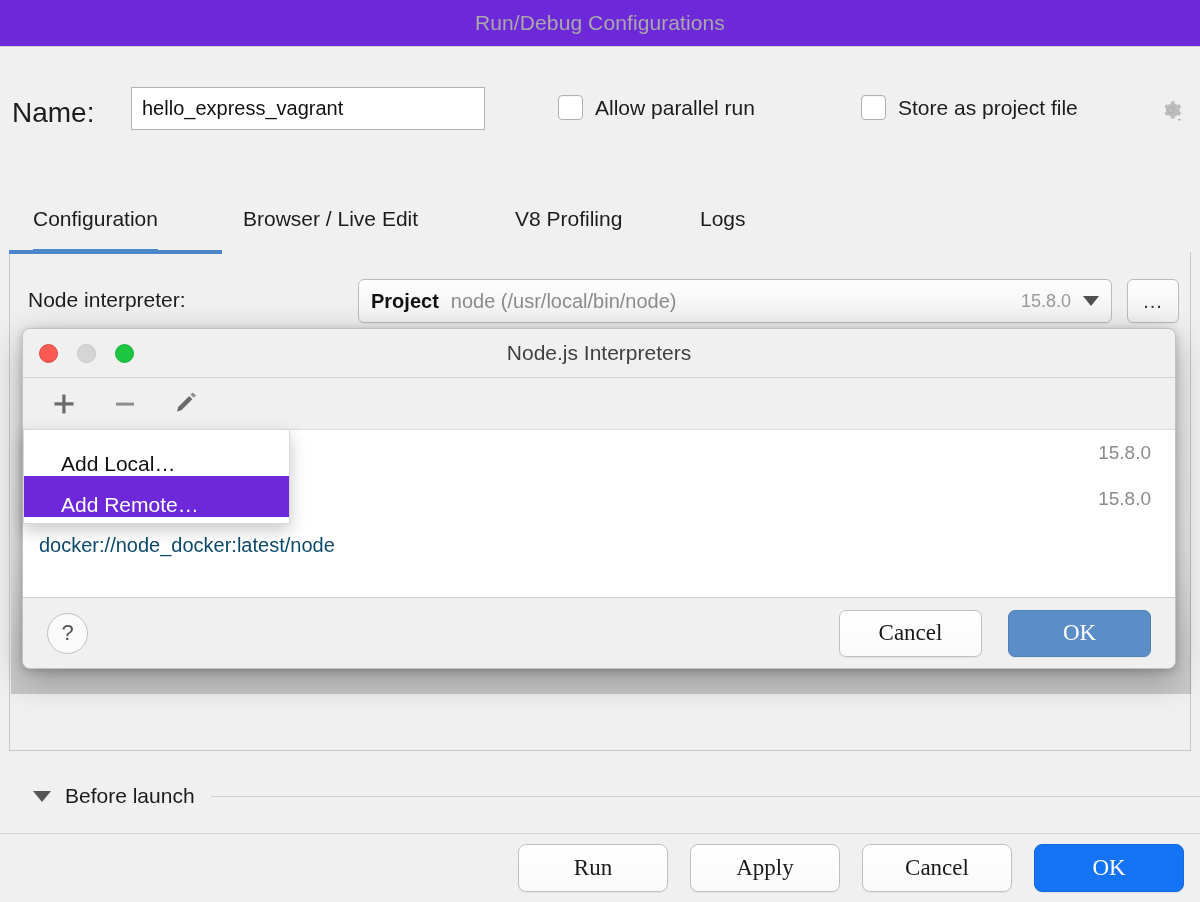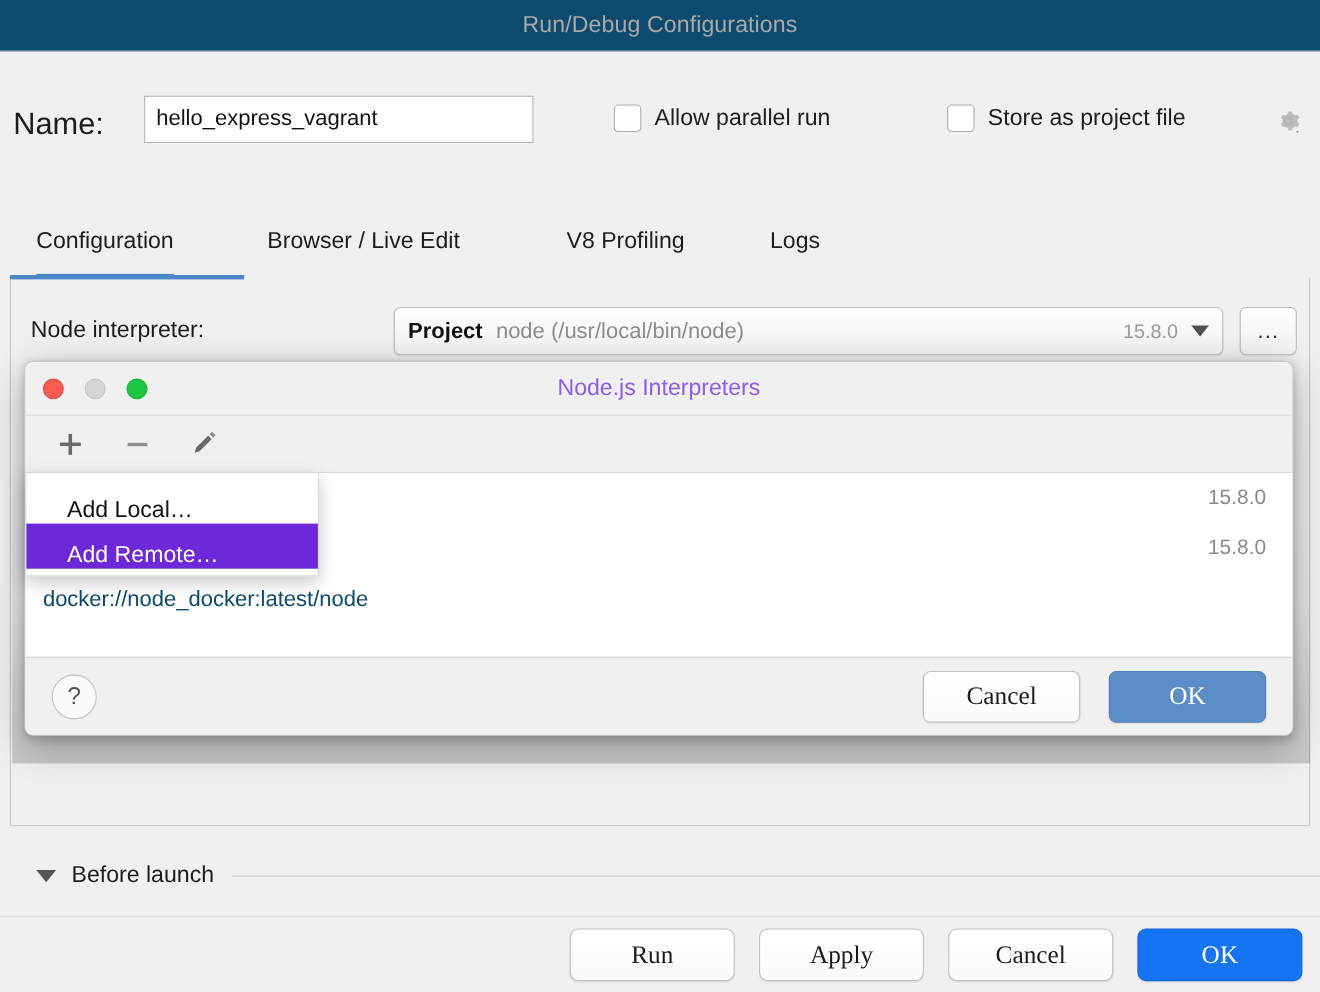--- a/index.html
+++ b/index.html
@@ -10,21 +10,21 @@
     background: #f0f0f0;
     overflow: hidden;
     -webkit-font-smoothing: antialiased;
   }
 
   #root { position: relative; width: 1200px; height: 902px; background: #f0f0f0; }
 
   
   .win-titlebar {
     position: absolute; left: 0; top: 0; width: 1200px; height: 47px;
-    background: #0c4a6e;
+    background: #6d28d9;
     border-bottom: 1px solid #d0d0d0;
     display: flex; align-items: center; justify-content: center;
   }
   .win-title { font-size: 21px; color: #a9a9a9; letter-spacing: .1px; }
 
   
   .name-row {
     position: absolute; left: 0; top: 85px; width: 1200px; height: 56px;
     display: flex; align-items: center;
   }
@@ -104,21 +104,21 @@
     border: 1px solid #c2c2c2;
     border-radius: 8px;
     box-shadow: 0 10px 34px rgba(0,0,0,.30), 0 2px 8px rgba(0,0,0,.18);
     overflow: hidden;
   }
   .dlg-titlebar {
     position: relative; height: 49px; background: #f0f0f0;
     border-bottom: 1px solid #d5d5d5;
     display: flex; align-items: center; justify-content: center;
   }
-  .dlg-title { font-size: 21px; color: #8b5cf6; }
+  .dlg-title { font-size: 21px; color: #404040; }
   .traffic { position: absolute; left: 16px; top: 15px; display: flex; gap: 19px; }
   .light { width: 19px; height: 19px; border-radius: 50%; }
   .light.close { background: #fb5a53; border: 1px solid #e0483f; }
   .light.min   { background: #d5d5d5; border: 1px solid #c6c6c6; }
   .light.max   { background: #1bc641; border: 1px solid #18b23b; }
 
   .dlg-toolbar {
     position: relative; height: 52px; background: #f0f0f0;
     border-bottom: 1px solid #dcdcdc;
     display: flex; align-items: center; padding-left: 24px; gap: 27px;

